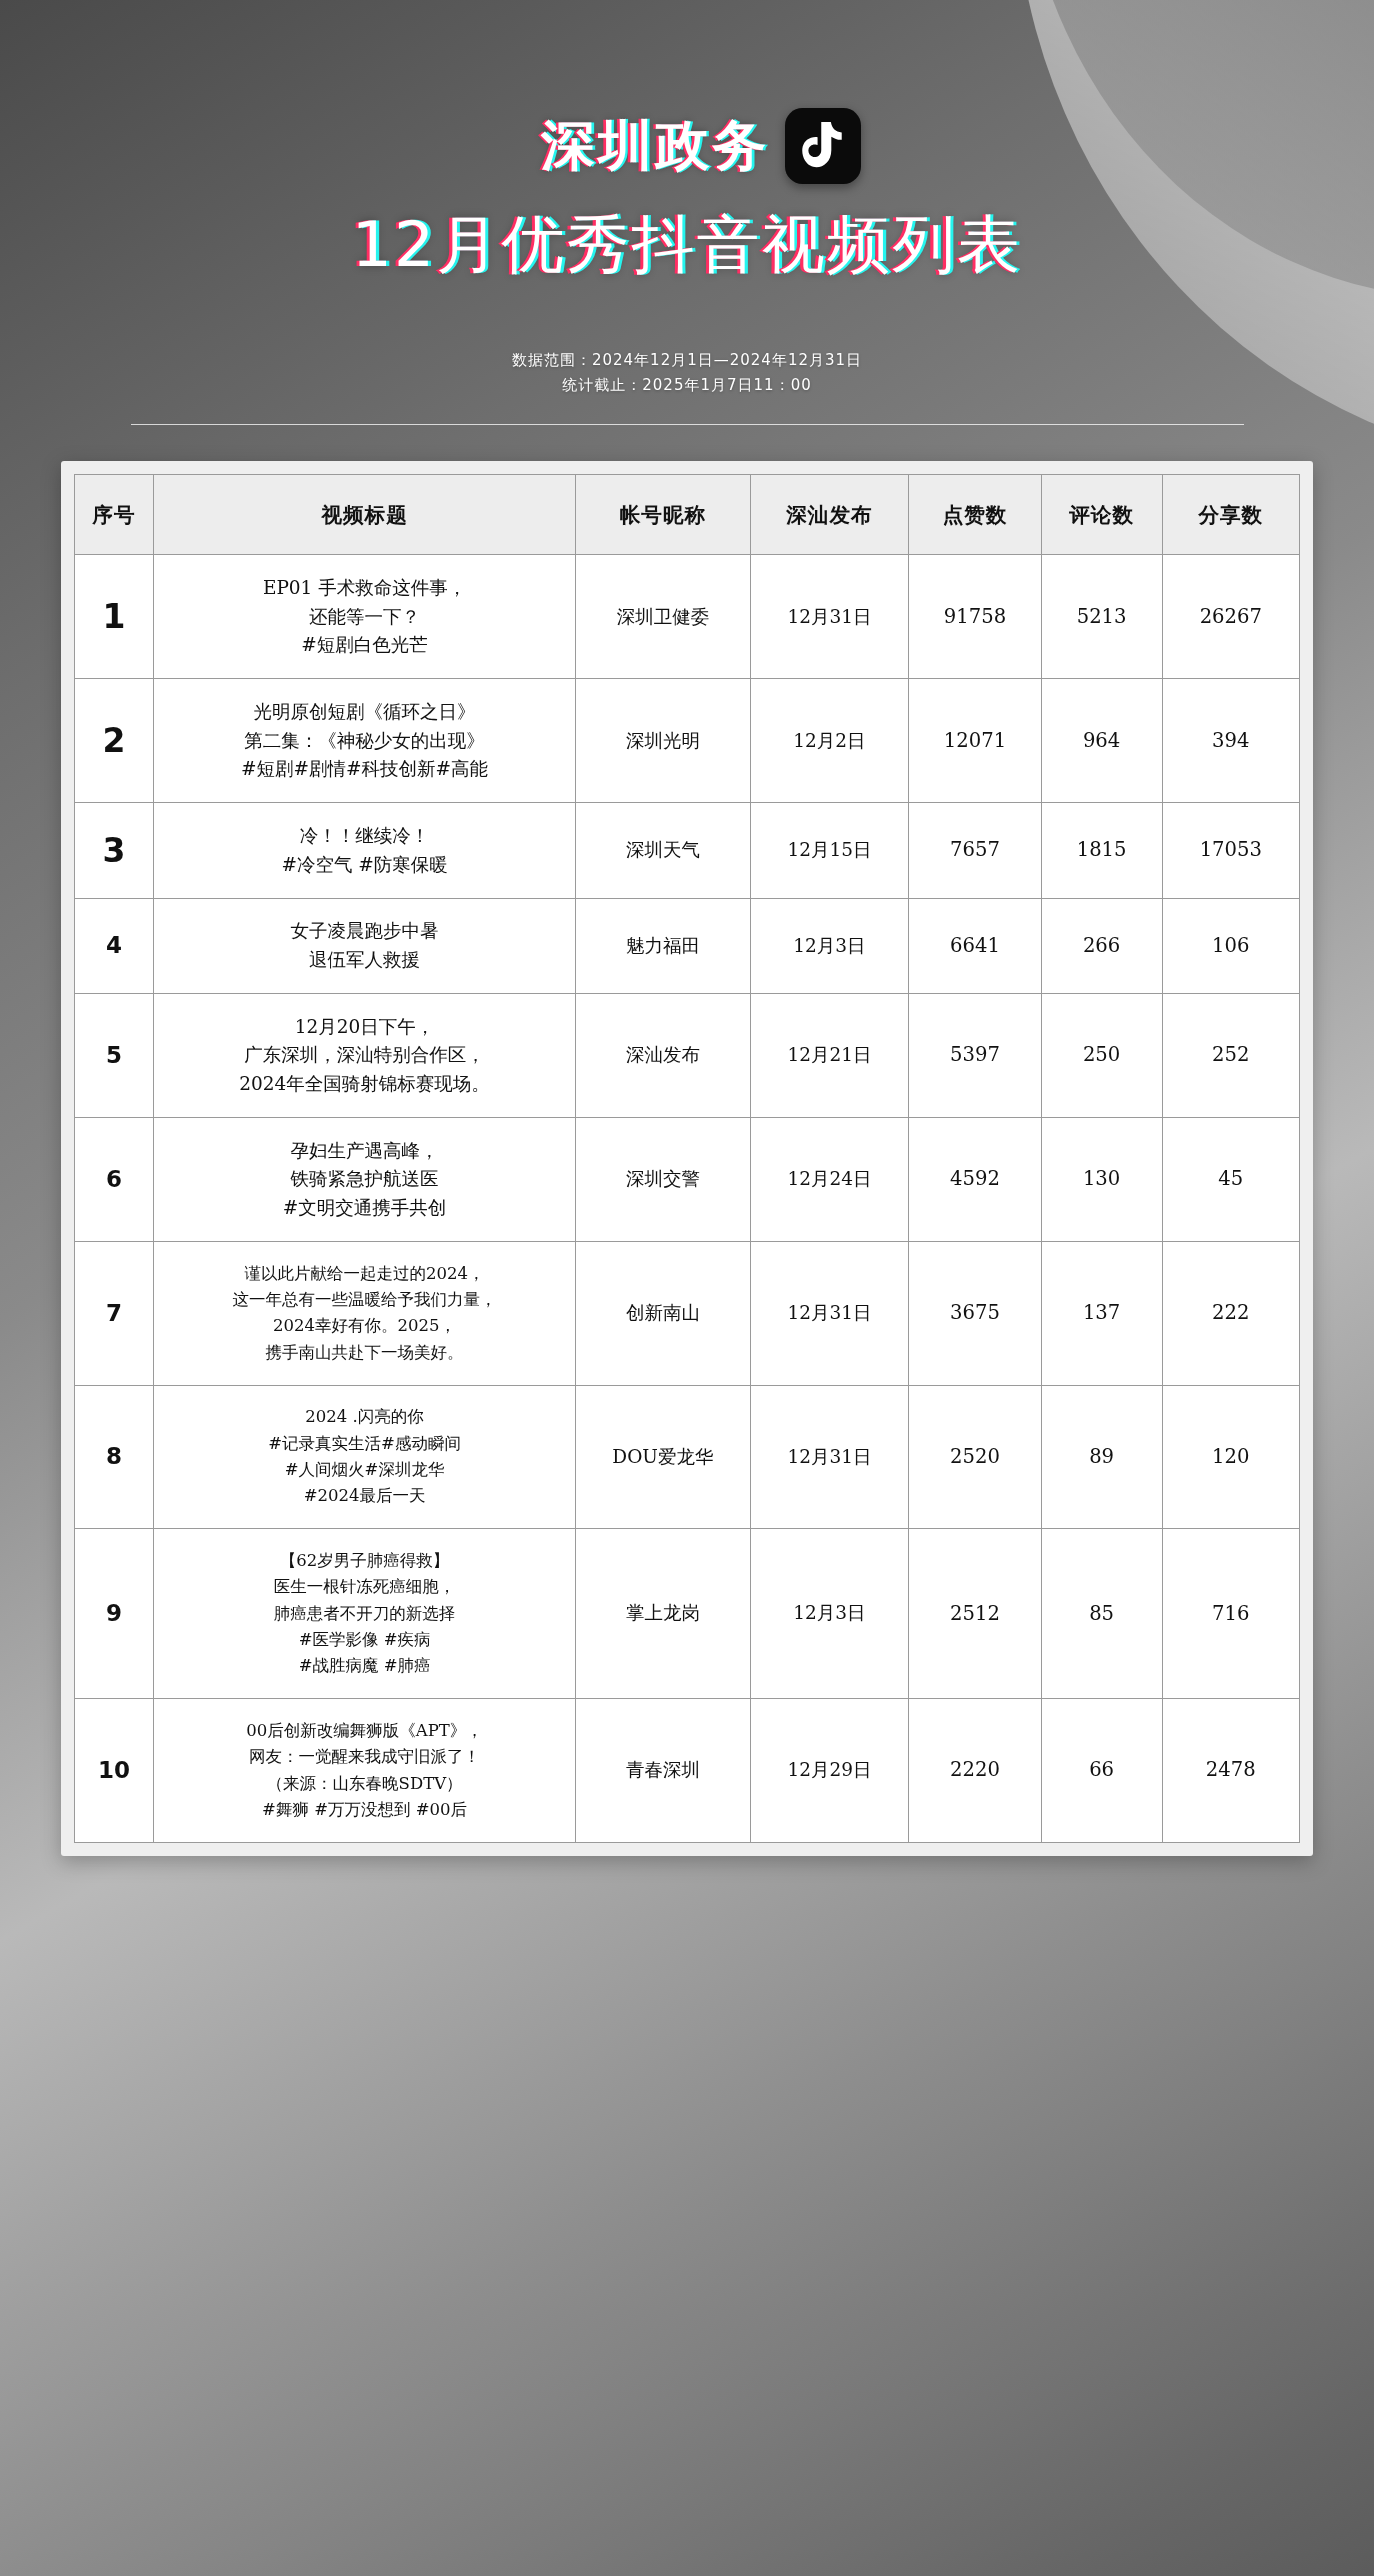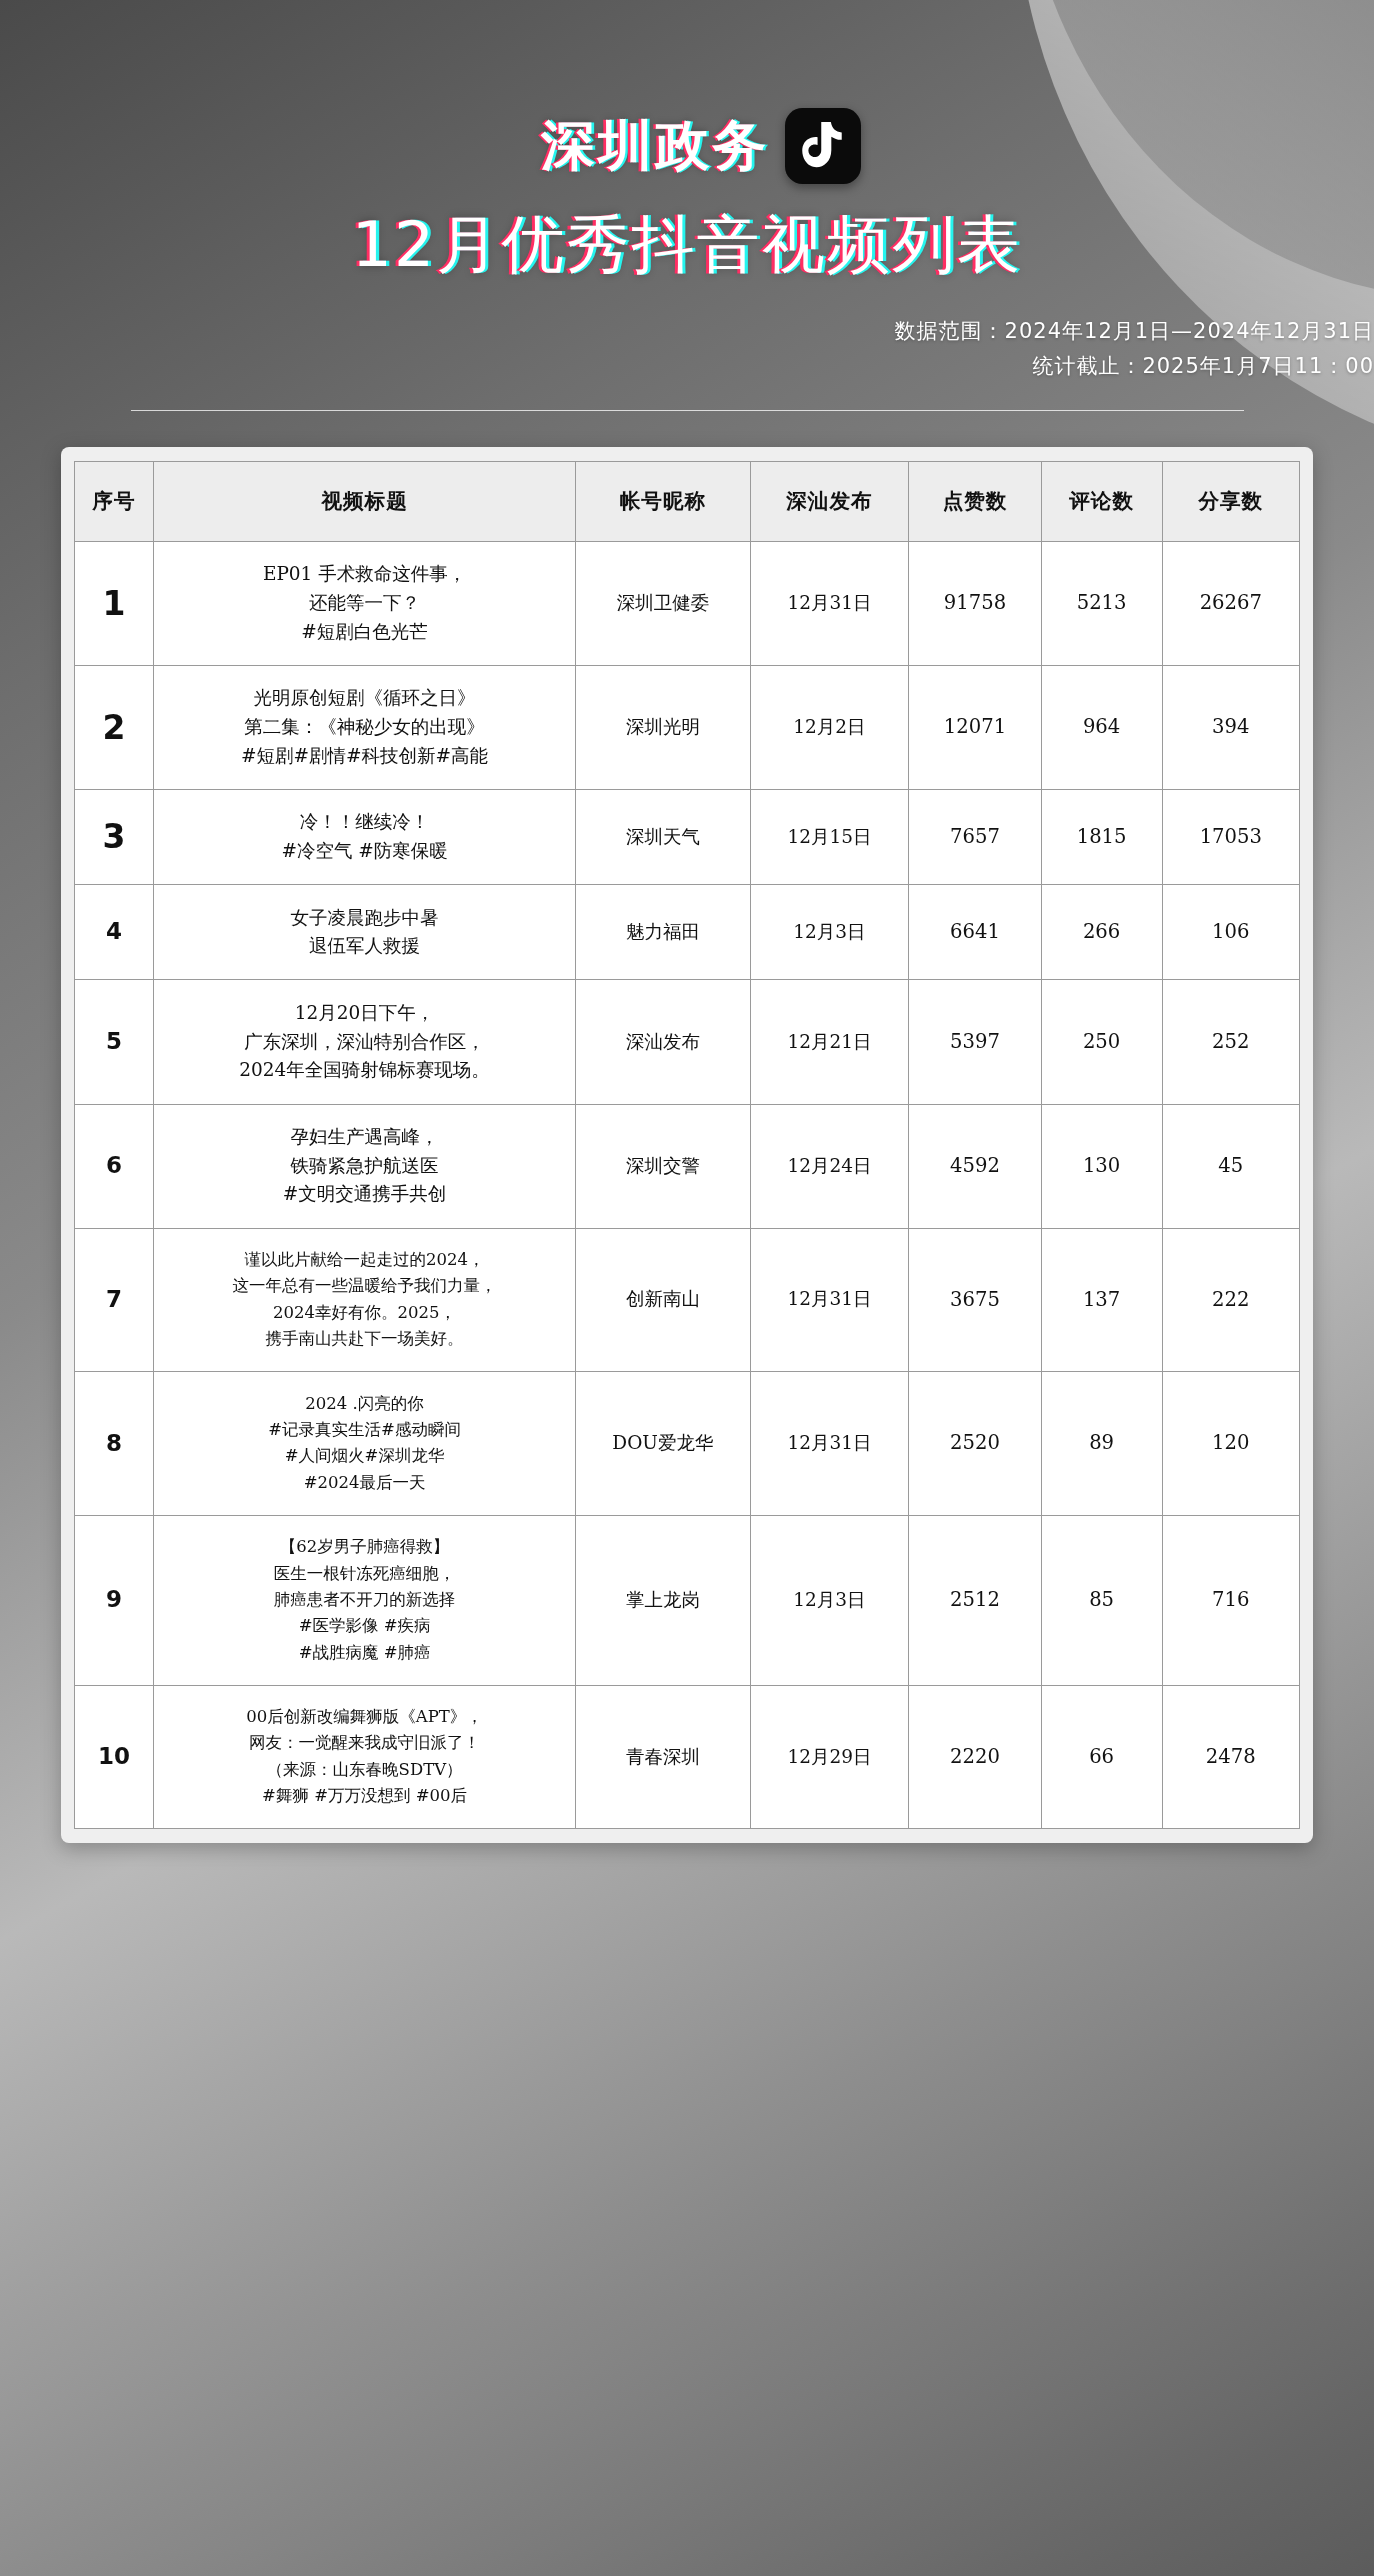--- a/index.html
+++ b/index.html
@@ -84,41 +84,41 @@
     font-weight: normal;
     letter-spacing: 2.1px;
     color: #ffffff;
     text-shadow:
       -3.1px 0 0 #ff2e63,
       3.1px 0 0 #25f4ee,
       0 0 8.2px rgba(0,0,0,0.35);
   }
 
   .meta {
-    margin-top: 26px;
-    text-align: right;
+    margin-top: 60px;
+    text-align: center;
     color: #ffffff;
-    font-size: 21px;
+    font-size: 15px;
     line-height: 1.7;
     letter-spacing: 1px;
     text-shadow: 0 1px 3.1px rgba(0,0,0,0.3);
   }
   .rule {
     width: 1113px;
     height: 1.5px;
     margin: 25px auto 0;
     background: rgba(255,255,255,0.75);
   }
 
   
   .card {
     margin: 36px auto 0;
     width: 1226px;
     background: #efefef;
-    border-radius: 8px;
+    border-radius: 3px;
     padding: 13.4px;
     box-shadow: 0 5.2px 20.6px rgba(0,0,0,0.25);
   }
   table {
     width: 100%;
     border-collapse: collapse;
     background: #ffffff;
     table-layout: fixed;
   }
   th, td {

